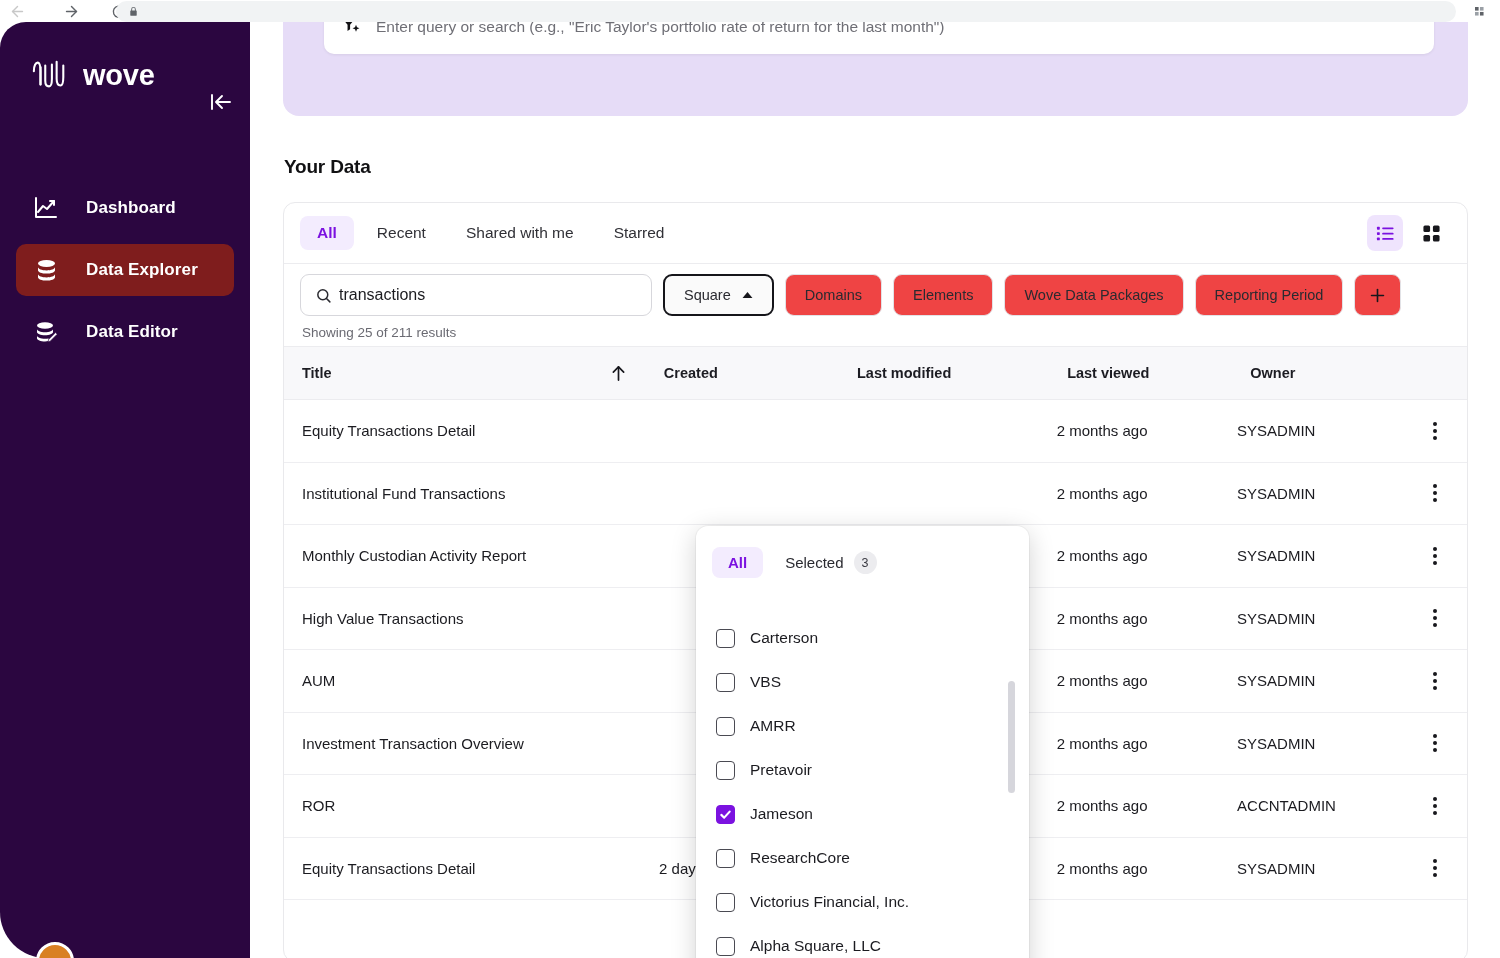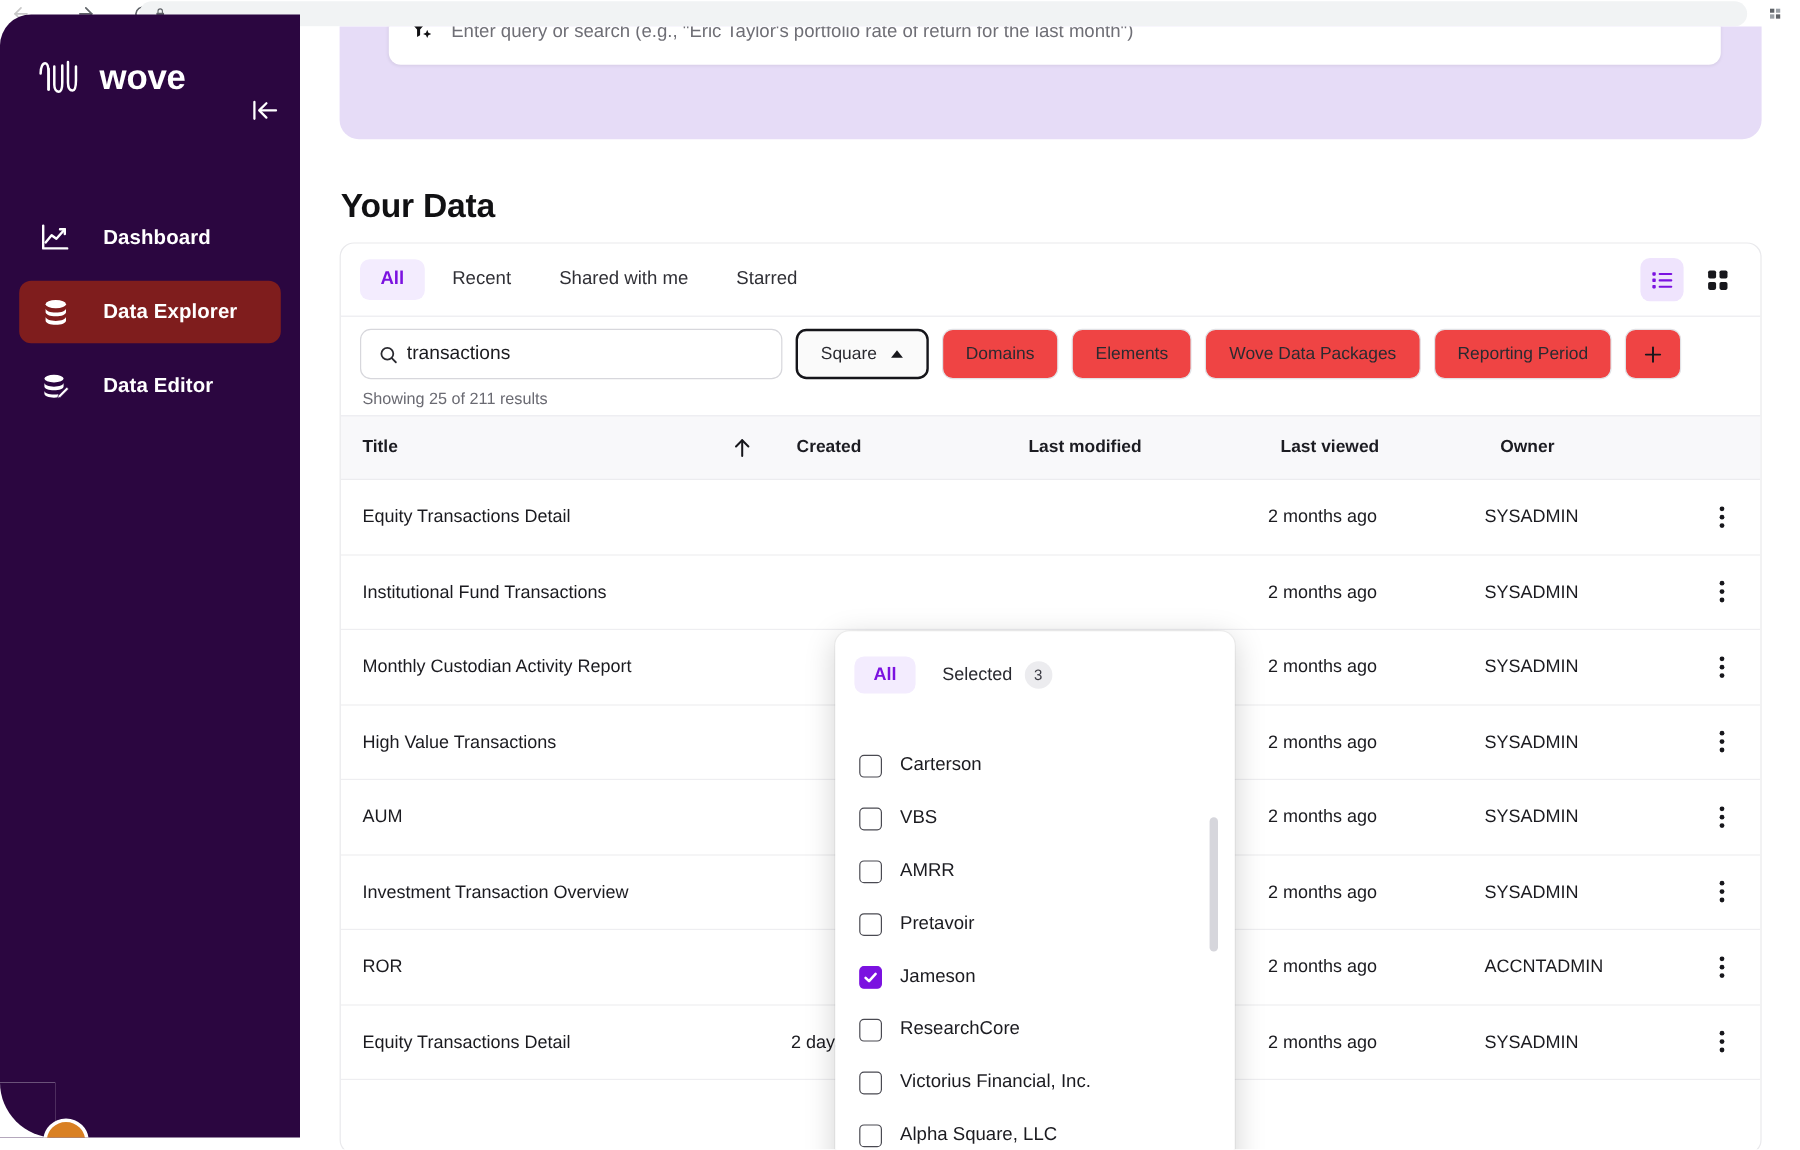--- a/index.html
+++ b/index.html
@@ -28,21 +28,21 @@
     padding-left: 12px;
   }
   .lock-icon { width: 11px; height: 11px; display: block; }
   .chrome-right {
     position: absolute; right: 16px; top: 6px; width: 10px; height: 10px;
     display: flex; align-items: center; justify-content: center;
   }
 
   
   .sidebar {
-    position: absolute; left: 0; top: 12px; width: 250px; height: 936px;
+    position: absolute; left: 0; top: 22px; width: 250px; height: 936px;
     background: #2B0640;
     border-top-left-radius: 26px;
     border-bottom-right-radius: 0;
     overflow: hidden;
   }
   .sidebar::after {
     
     content: ""; position: absolute; left: 0; bottom: 0; width: 0; height: 0;
   }
   .sidebar-inner { position: relative; width: 100%; height: 100%; }
@@ -96,21 +96,21 @@
   .ai-search-box {
     position: absolute; left: 41px; top: 44px; width: 1110px; height: 54px;
     background: #ffffff; border-radius: 10px; display: flex; align-items: center;
     padding: 0 18px; gap: 14px;
     box-shadow: 0 1px 3px rgba(0,0,0,0.07);
   }
   .sparkle-icon { width: 20px; height: 20px; flex: none; }
   .ai-placeholder { color: #6f6f76; font-size: 15.5px; }
 
   .page-title {
-    position: absolute; left: 34px; top: 134px; font-size: 28px; font-weight: 700;
+    position: absolute; left: 34px; top: 134px; font-size: 19px; font-weight: 700;
     color: #111113; letter-spacing: -0.2px; text-align: right;
   }
 
   .panel {
     position: absolute; left: 33px; top: 180px; width: 1185px; height: 760px;
     background: #ffffff; border: 1px solid #e9e9ec; border-radius: 12px;
     overflow: hidden;
   }
 
   .tabs-row {

